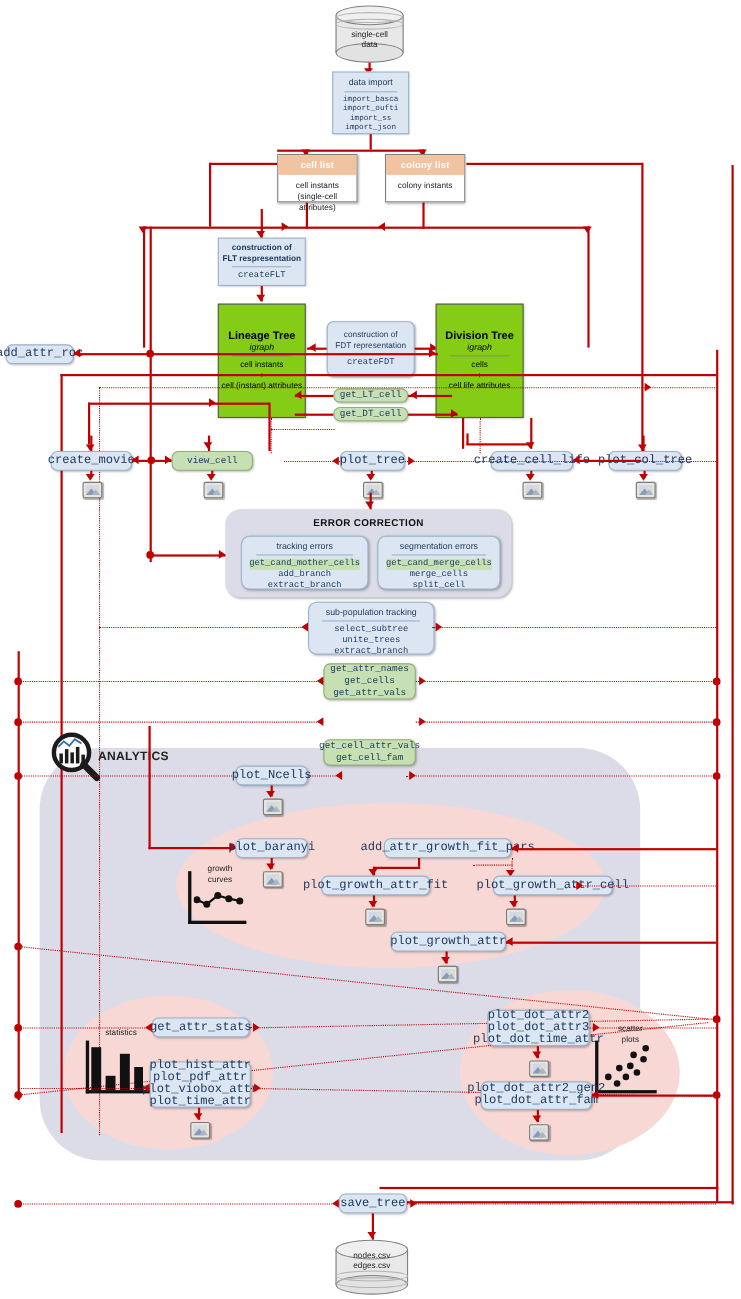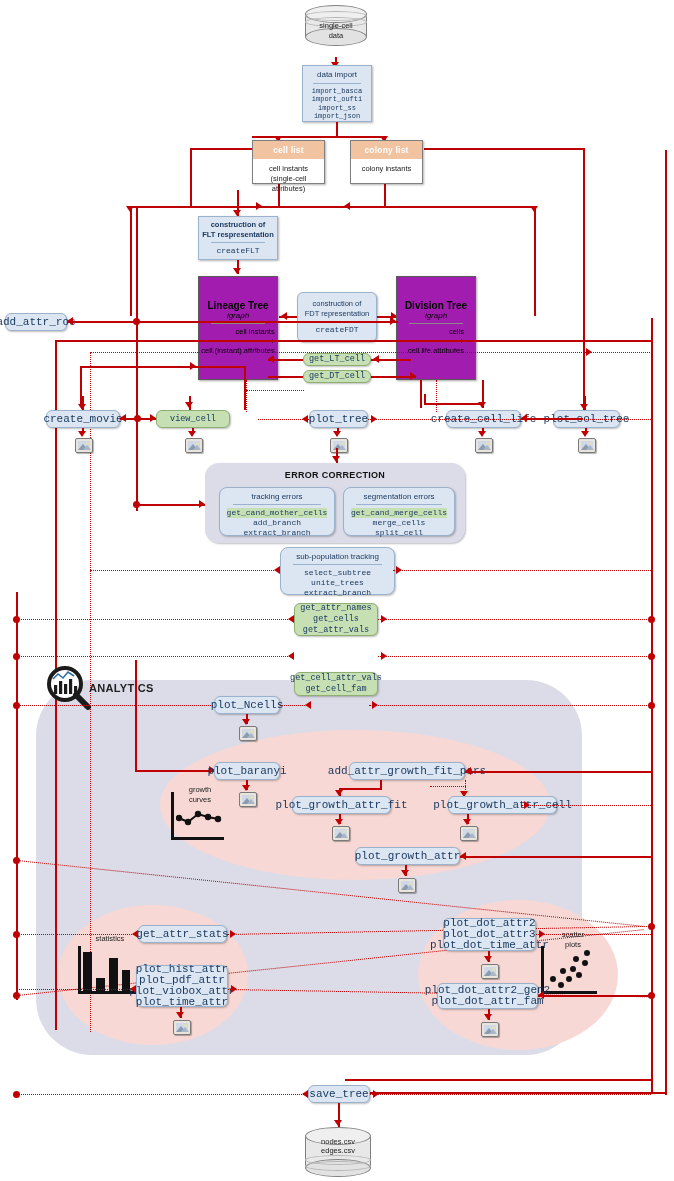--- a/index.html
+++ b/index.html
@@ -10,21 +10,21 @@
   
   .proc{background:#dce6f2;border:1px solid #9bb2cd;border-radius:6px;color:#17365d;
         font-family:"Liberation Mono",monospace;font-size:11px;line-height:11px;
         box-shadow:1px 1px 2px rgba(0,0,0,.25);}
   
   .boxblue{background:#dce6f2;border:1px solid #9bb2cd;color:#17365d;font-size:8px;line-height:10px;
            box-shadow:1px 1px 2px rgba(0,0,0,.3);}
   .grn{background:#c6e0b4;border:1px solid #8fae72;border-radius:6px;color:#17365d;
        font-family:"Liberation Mono",monospace;font-size:8.5px;line-height:11px;
        box-shadow:1px 1px 2px rgba(0,0,0,.25);}
-  .tree{background:#a21caf;border:1px solid #5a5a5a;color:#000;box-shadow:1px 1px 2px rgba(0,0,0,.35);text-align:right;}
+  .tree{background:#84cc16;border:1px solid #5a5a5a;color:#000;box-shadow:1px 1px 2px rgba(0,0,0,.35);}
   .listbox{background:#fff;border:1px solid #7f7f7f;box-shadow:1px 1px 2px rgba(0,0,0,.3);}
   .listhdr{background:#f2c3a0;color:#fff;font-weight:bold;font-size:8.5px;text-align:center;
            padding:4px 0 4px 0;letter-spacing:.2px;}
   .listbody{font-size:7.5px;line-height:10px;color:#222;text-align:center;padding:5px 3px;}
   .hr{width:70%;height:0;border-top:1px solid #9bb2cd;margin:3px 0;}
   .hrd{width:70%;height:0;border-top:1px solid #8a8a8a;margin:3px 0;}
   .ttl{font-weight:bold;font-size:10px;}
   .sub{font-style:italic;font-size:8px;}
   .small{font-size:7.5px;line-height:9.5px;}
   
@@ -98,21 +98,21 @@
   <div class="ar ar-l" style="left:344px;top:202px;"></div>
 
   <div class="ln lnv" style="left:278px;top:182px;width:2px;height:26px;"></div>
   <div class="ln lnv" style="left:384px;top:182px;width:2px;height:26px;"></div>
 
   <div class="ln lnh" style="left:190px;top:148px;width:62px;height:2px;"></div>
   <div class="ln lnv" style="left:190px;top:148px;width:2px;height:58px;"></div>
   <div class="ln lnh" style="left:424px;top:148px;width:160px;height:2px;"></div>
   <div class="ln lnv" style="left:583px;top:148px;width:2px;height:268px;"></div>
 
-  <div class="cyl" style="left:305px;top:5px;width:62px;height:41px;">
+  <div class="cyl" style="left:305px;top:5px;width:62px;height:52px;">
     <div class="body"></div>
       <div class="bot"></div>
       <div class="top"></div>
     <div class="rib" style="top:6px;"></div>
       <div class="rib" style="top:12px;"></div>
     <div class="lbl" style="top:10px;">
       <div>
         <div>single-cell</div>
         <div>data</div>
       </div>

